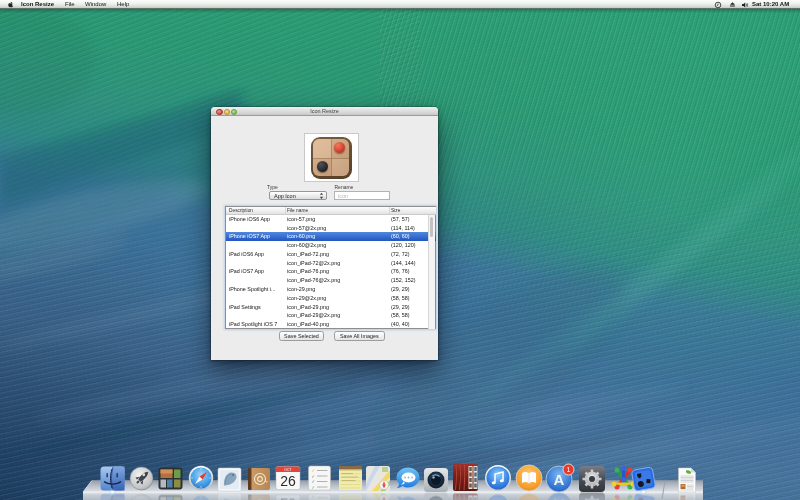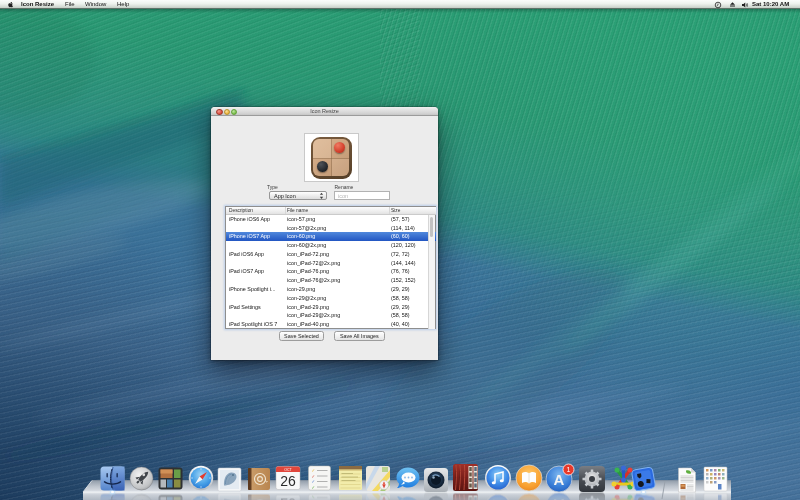--- a/index.html
+++ b/index.html
@@ -54,21 +54,21 @@
 .trow .c2{position:absolute;left:61.5px;top:1.3px;white-space:nowrap;}
 .trow .c3{position:absolute;left:165.5px;top:1.3px;white-space:nowrap;}
 .trow.sel{background:linear-gradient(180deg,#5088dc,#2256c2);color:#fff;width:210px;}
 #scrolllane{position:absolute;right:0;top:7.5px;width:5.5px;height:114px;background:#f4f4f4;border-left:1px solid #d6d6d6;}
 #scrollthumb{position:absolute;left:0.8px;top:2px;width:3.6px;height:20px;border-radius:2px;background:#c2c2c2;}
 
 .btn{position:absolute;top:224px;height:10px;border:1px solid #9c9c9c;border-radius:2.5px;
  background:linear-gradient(180deg,#ffffff,#f2f2f2 50%,#e4e4e4);box-sizing:border-box;
  font-size:5.4px;color:#1d1d1d;text-align:center;line-height:9px;}
 
-#dock{position:absolute;left:0;top:450px;width:703px;height:50px;z-index:25;overflow:hidden;padding-left:28px;}
+#dock{position:absolute;left:0;top:450px;width:703px;height:50px;z-index:25;overflow:hidden;}
 #dockicons{position:absolute;left:0;top:0;width:800px;height:41.5px;-webkit-box-reflect:below 0.5px linear-gradient(transparent 55%,rgba(0,0,0,0.18) 78%,rgba(0,0,0,0.45) 100%);}
 .dicon{position:absolute;}
 </style>
 </head>
 <body>
 <div id="screen">
 
 <svg class="abs" width="800" height="500" viewBox="0 0 800 500" style="left:0;top:0;">
  <defs>
   <linearGradient id="base" gradientUnits="userSpaceOnUse" x1="450" y1="0" x2="350" y2="500">

